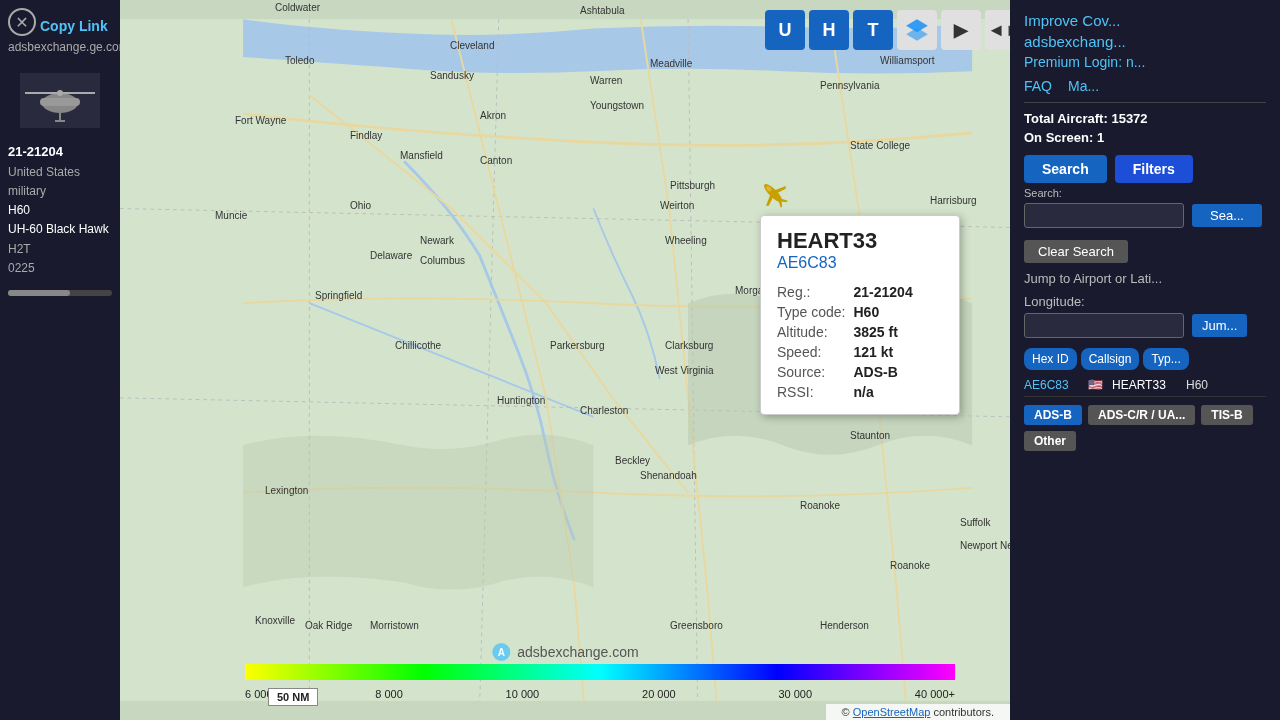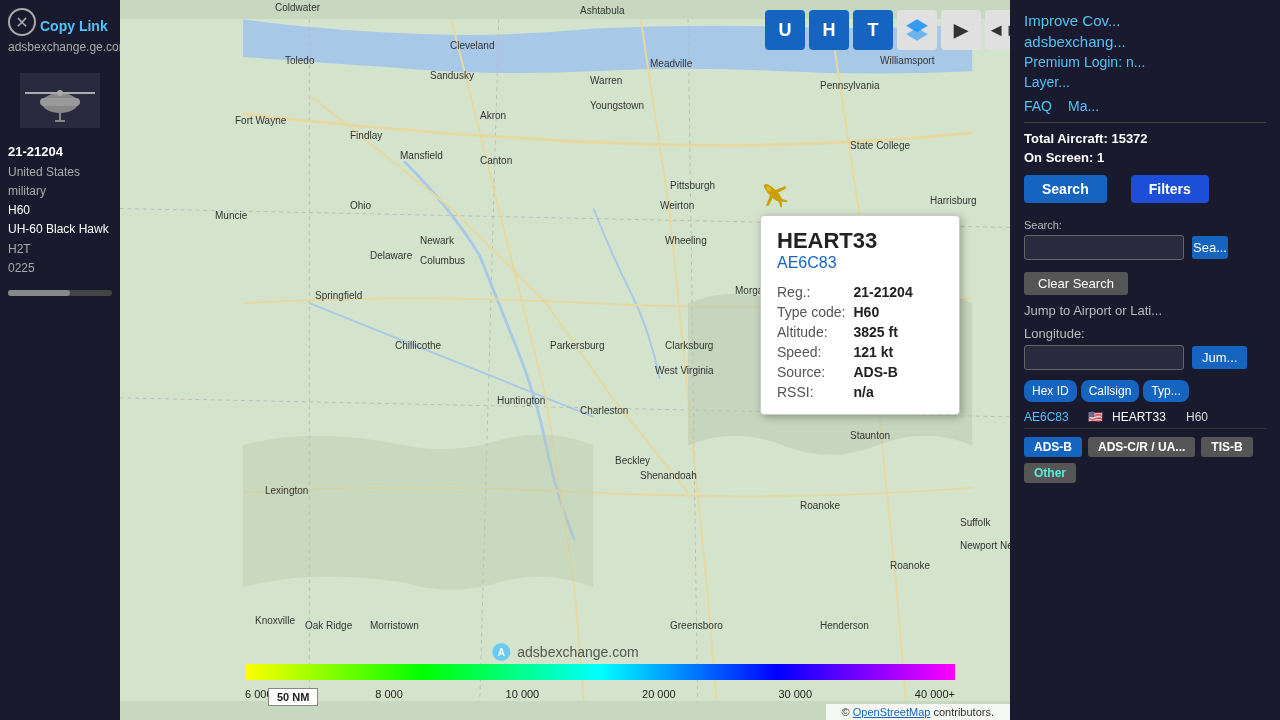--- a/index.html
+++ b/index.html
@@ -284,22 +284,22 @@
       margin: 8px 0;
     }
     #right-panel .stats-row {
       font-size: 13px;
       color: #ddd;
       margin: 4px 0;
     }
     #right-panel .stats-row span { color: white; font-weight: bold; }
     #right-panel .btn-row {
       display: flex;
-      gap: 24px;
-      margin: 10px 0 16px 0;
+      gap: 8px;
+      margin: 10px 0 4px 0;
     }
     .rp-btn {
       padding: 6px 18px;
       border: none;
       border-radius: 4px;
       font-size: 14px;
       cursor: pointer;
       font-weight: bold;
     }
     .rp-btn-search { background: #1565c0; color: white; }
@@ -312,21 +312,21 @@
     .rp-input {
       width: 160px;
       padding: 4px 6px;
       border: 1px solid #666;
       background: #2a2a3e;
       color: white;
       font-size: 13px;
       border-radius: 3px;
     }
     .rp-search-btn {
-      padding: 4px 1px;
+      padding: 4px 18px;
       background: #1565c0;
       color: white;
       border: none;
       border-radius: 3px;
       font-size: 13px;
       cursor: pointer;
       margin-left: 4px;
     }
     .rp-clear-btn {
       padding: 4px 14px;
@@ -403,21 +403,21 @@
       padding: 3px 10px;
       border: none;
       border-radius: 3px;
       font-size: 12px;
       cursor: pointer;
       font-weight: bold;
     }
     .source-btn-adsb { background: #1565c0; color: white; }
     .source-btn-adsc { background: #555; color: white; }
     .source-btn-tis { background: #555; color: white; }
-    .source-btn-other { background: #555; color: #5eead4; }
+    .source-btn-other { background: #555; color: #ffffff; }
   </style>
 </head>
 <body>
 
 <div id="left-sidebar">
   <button class="close-btn">
     <span>✕</span>
   </button>
   <div class="copy-link">Copy Link</div>
   <div class="domain">adsbexchange.ge.com</div>
@@ -612,21 +612,20 @@
 
   <div id="osm-credit">
     © <a href="#">OpenStreetMap</a> contributors.
   </div>
 </div>
 
 <div id="right-panel">
   <div class="improve-link">Improve Cov...</div>
   <div class="improve-link">adsbexchang...</div>
   <div class="premium-link">Premium Login: n...</div>
-  <div class="premium-link">Layer...</div>
   <div class="faq-row">
     <span class="faq-link">FAQ</span>
     <span class="faq-link">Ma...</span>
   </div>
   <div class="divider"></div>
   <div class="stats-row">
     <span>Total Aircraft:</span>
     <span>15372</span>
   </div>
   <div class="stats-row">

